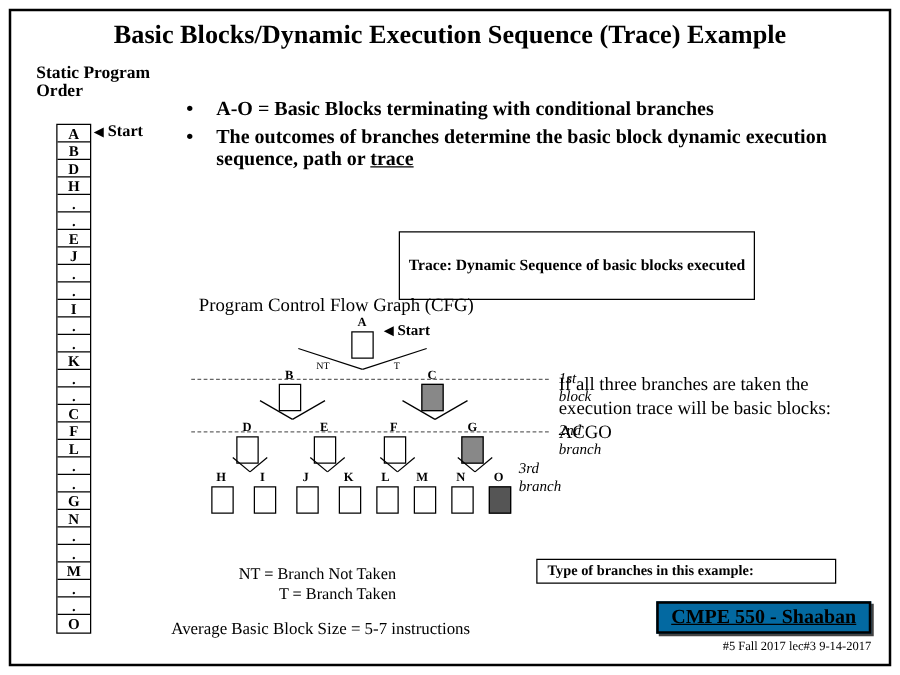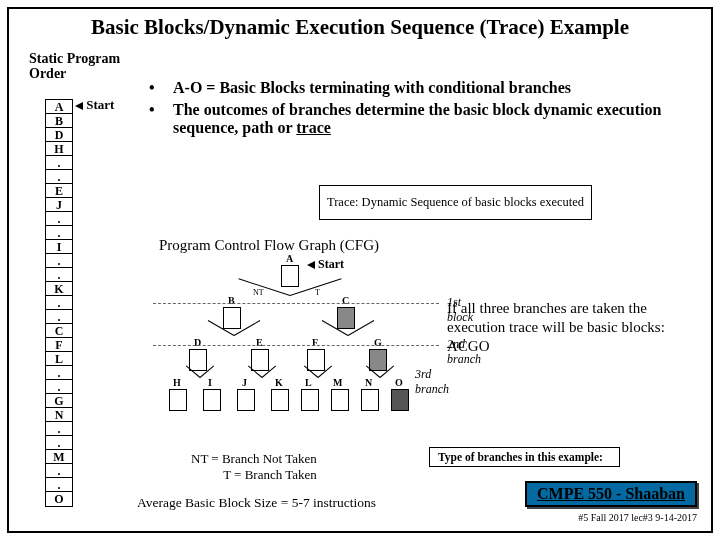--- a/index.html
+++ b/index.html
@@ -7,33 +7,33 @@
   .frame { position: absolute; inset: 7px; border: 2px solid #000; }
   .title { font-size: 21px; font-weight: bold; text-align: center; margin-top: 6px; }
   .static-label { position: absolute; left: 20px; top: 42px; font-size: 14px; font-weight: bold; line-height: 1.1; }
   .program-col { position: absolute; left: 36px; top: 90px; width: 28px; border: 1px solid #000; font-size: 12px; font-weight: bold; }
   .program-col div { height: 14px; text-align: center; border-bottom: 1px solid #000; line-height: 14px; }
   .program-col div:last-child { border-bottom: none; }
   .arrow-start { position: absolute; left: 66px; top: 88px; font-size: 13px; font-weight: bold; }
   .bullets { position: absolute; left: 140px; top: 70px; width: 540px; font-size: 16px; font-weight: bold; }
   .bullets li { margin-bottom: 4px; list-style: none; padding-left: 24px; position: relative; }
   .bullets li::before { content: "•"; position: absolute; left: 0; font-size: 16px; }
-  .trace-box { position: absolute; left: 310px; top: 176px; border: 1px solid #000; padding: 9px 7px; font-size: 12.5px; font-weight: normal; }
+  .trace-box { position: absolute; left: 310px; top: 176px; border: 1px solid #000; padding: 19px 7px; font-size: 12.5px; font-weight: bold; }
   .cfg-label { position: absolute; left: 150px; top: 228px; font-size: 15px; }
   .cfg-area { position: absolute; left: 148px; top: 250px; width: 280px; height: 175px; }
   .node { position: absolute; width: 18px; height: 22px; border: 1px solid #000; background: #fff; }
   .node.dark { background: #888; }
   .node.darker { background: #555; }
   .nlabel { position: absolute; font-size: 10px; font-weight: bold; }
   .line { position: absolute; background: #000; }
   .branch-label { position: absolute; font-size: 12px; font-style: italic; }
   .dashline { position: absolute; border-top: 1px dashed #666; height: 0; }
   .if-text { position: absolute; left: 438px; top: 290px; width: 260px; font-size: 15px; line-height: 1.25; }
   .legend { position: absolute; left: 182px; top: 442px; font-size: 13px; line-height: 1.2; text-align: right; }
-  .type-box { position: absolute; left: 420px; top: 438px; border: 1px solid #000; padding: 3px 8px; font-size: 11.5px; font-weight: bold; width: 191px; }
+  .type-box { position: absolute; left: 420px; top: 438px; border: 1px solid #000; padding: 3px 8px; font-size: 11.5px; font-weight: bold; width: 240px; }
   .avg { position: absolute; left: 128px; top: 486px; font-size: 13.5px; }
   .course-box { position: absolute; right: 14px; bottom: 24px; border: 2px solid #000; box-shadow: 2px 2px 0 #444; padding: 2px 10px; font-size: 16px; font-weight: bold; text-decoration: underline; background: #0369a1; }
   .lec { position: absolute; right: 14px; bottom: 8px; font-size: 10px; }
   .arrow-left { display: inline-block; width: 0; height: 0; border-top: 4px solid transparent; border-bottom: 4px solid transparent; border-right: 8px solid #000; vertical-align: middle; }
   .start2 { position: absolute; font-size: 12px; font-weight: bold; }
   .tnt { position: absolute; font-size: 8px; }
 </style>
 </head>
 <body>
 

